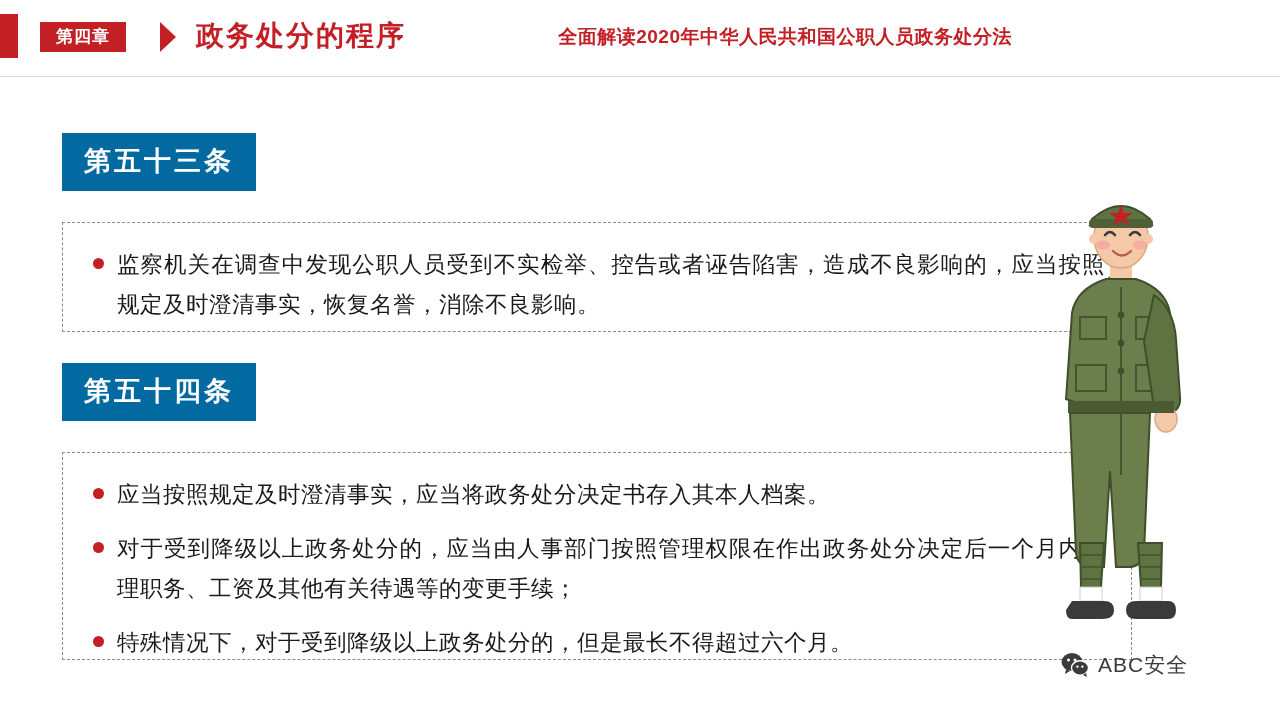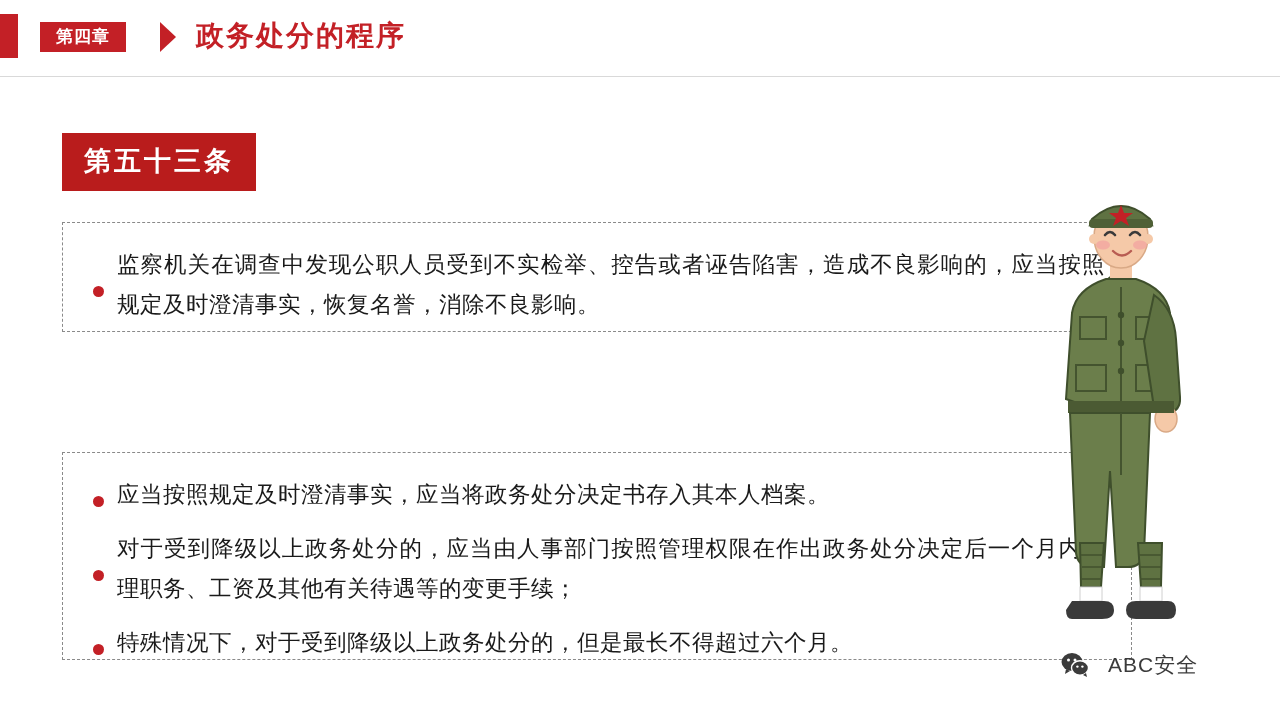--- a/index.html
+++ b/index.html
@@ -73,37 +73,37 @@
     position: absolute;
     left: 0; top: 76px;
     width: 1280px;
     height: 1px;
     background: #d9d9d9;
   }
 
   
   .article-label {
     position: absolute;
-    background: #b91c1c;
+    background: #0369a1;
     color: #ffffff;
     font-size: 27px;
     font-weight: bold;
     letter-spacing: 3px;
     padding: 10px 22px 12px 22px;
     white-space: nowrap;
   }
   .article-box {
     position: absolute;
     border: 1px dashed #8a8a8a;
     box-sizing: border-box;
     padding: 22px 26px 22px 30px;
   }
   .bullet-row {
     display: flex;
-    align-items: center;
+    align-items: flex-start;
     margin-bottom: 14px;
     font-family: Liberation Serif, serif;
   }
   .bullet-row:last-child { margin-bottom: 0; }
   .bullet-dot {
     flex: 0 0 auto;
     width: 11px; height: 11px;
     border-radius: 50%;
     background: #c32026;
     margin-top: 13px;
@@ -129,21 +129,21 @@
     left: 1010px; top: 175px;
     width: 220px; height: 470px;
   }
 
   
   .brand {
     position: absolute;
     left: 1060px; top: 650px;
     display: flex;
     align-items: center;
-    gap: 18px;
+    gap: 8px;
   }
   .brand-logo {
     width: 30px; height: 30px;
   }
   .brand-name {
     font-size: 21px;
     color: #3b3b3b;
     letter-spacing: 1px;
     white-space: nowrap;
   }
@@ -151,31 +151,33 @@
 </head>
 <body>
 
 <div class="slide">
 
   <div class="header">
     <div class="header-bar-left"></div>
     <div class="chapter-tag">第四章</div>
     <div class="chapter-arrow"></div>
     <div class="chapter-title">政务处分的程序</div>
+    <div class="header-right">全面解读2020年中华人民共和国公职人员政务处分法</div>
   </div>
   <div class="header-rule"></div>
 
   <div class="article-label" id="block-53-label">第五十三条</div>
   <div class="article-box" id="block-53-box">
     <div class="bullet-row">
       <span class="bullet-dot"></span>
       <span class="bullet-text">监察机关在调查中发现公职人员受到不实检举、控告或者诬告陷害，造成不良影响的，应当按照规定及时澄清事实，恢复名誉，消除不良影响。</span>
     </div>
   </div>
 
+  <div class="article-label" id="block-54-label">第五十四条</div>
   <div class="article-box" id="block-54-box">
     <div class="bullet-row">
       <span class="bullet-dot"></span>
       <span class="bullet-text">应当按照规定及时澄清事实，应当将政务处分决定书存入其本人档案。</span>
     </div>
     <div class="bullet-row">
       <span class="bullet-dot"></span>
       <span class="bullet-text">对于受到降级以上政务处分的，应当由人事部门按照管理权限在作出政务处分决定后一个月内办理职务、工资及其他有关待遇等的变更手续；</span>
     </div>
     <div class="bullet-row">

